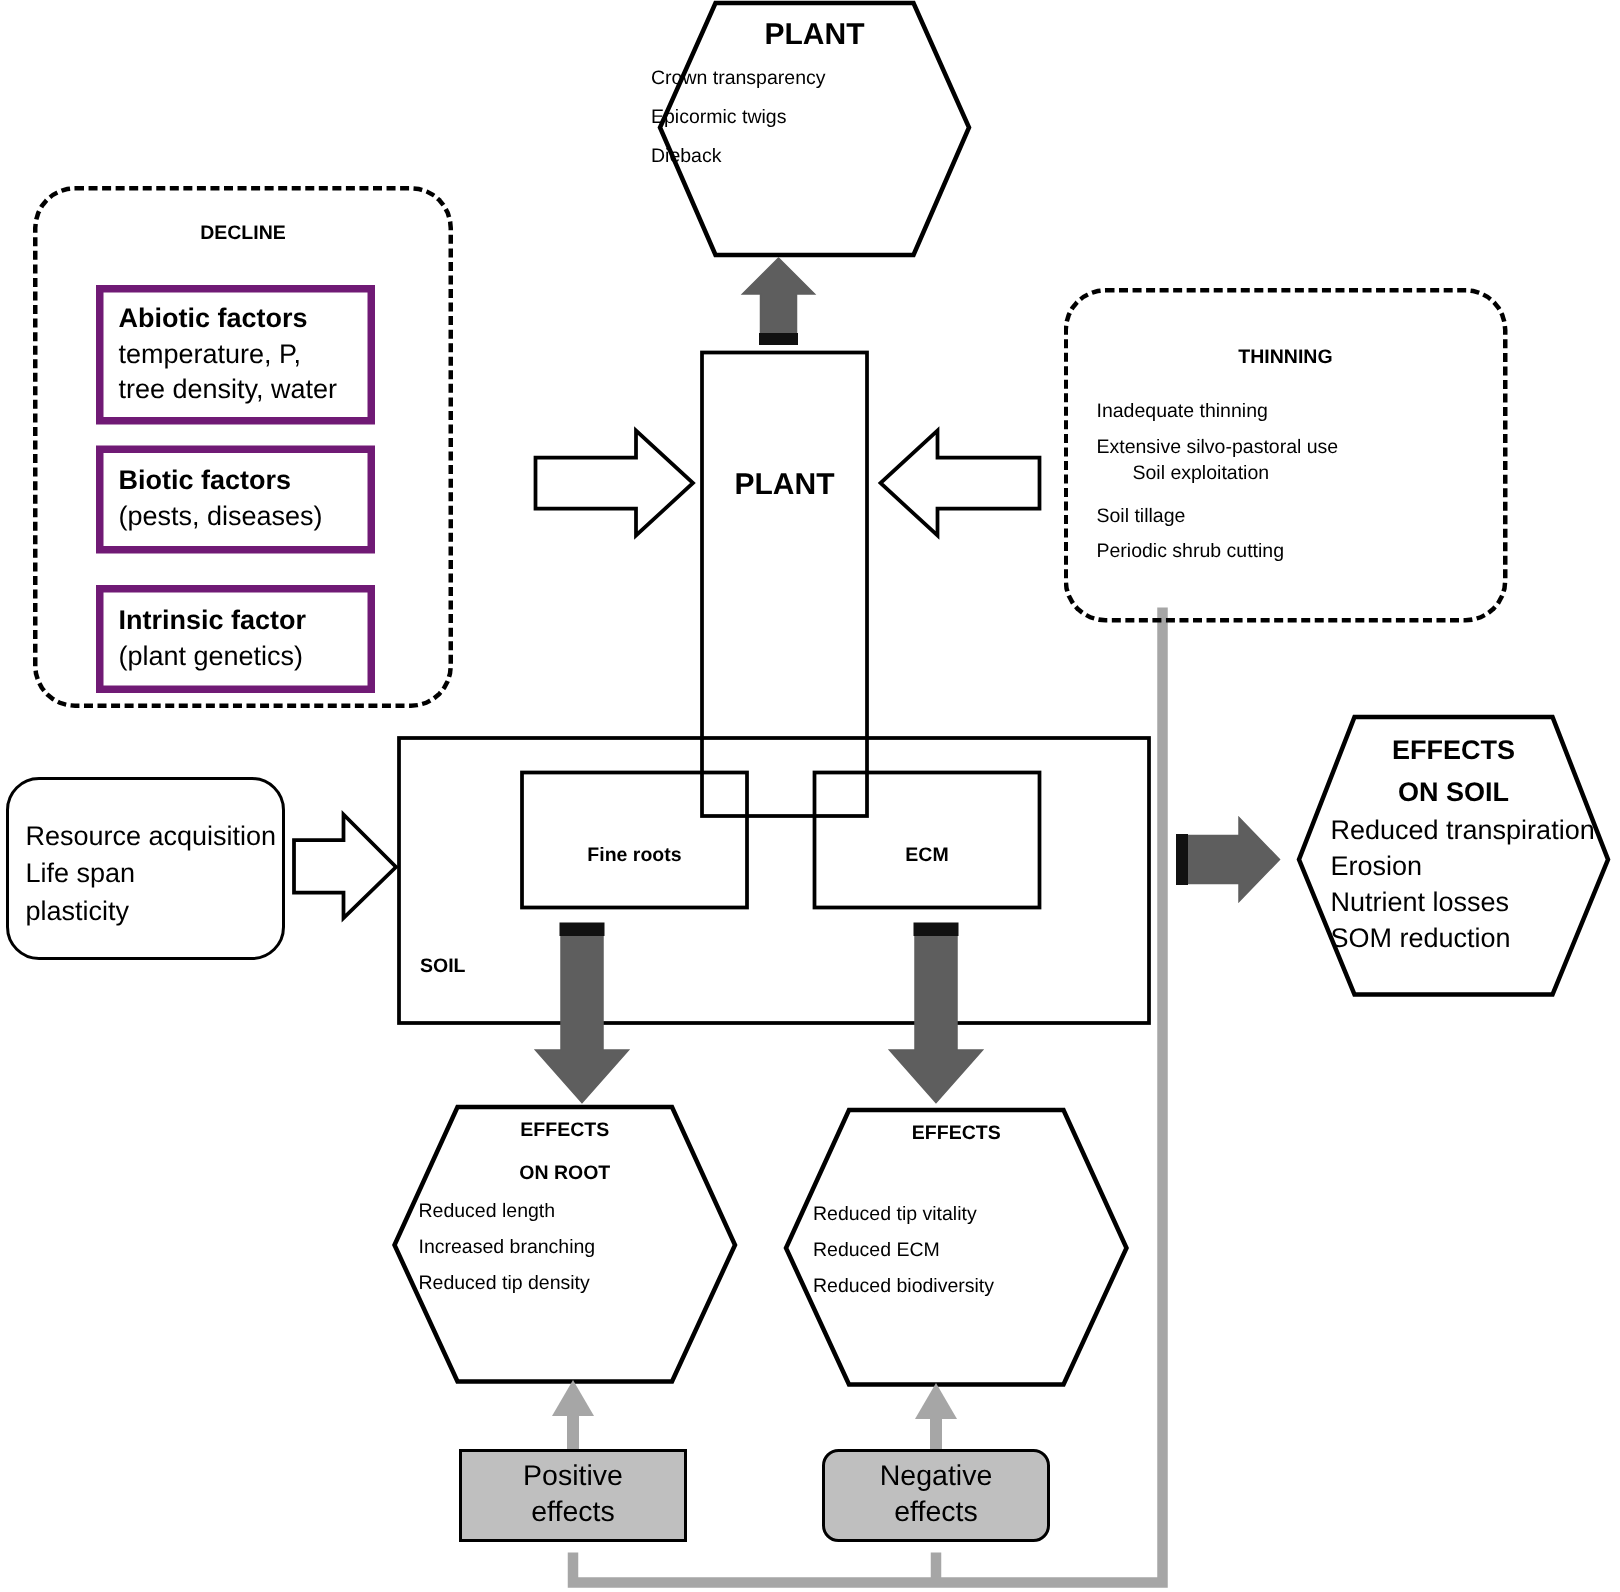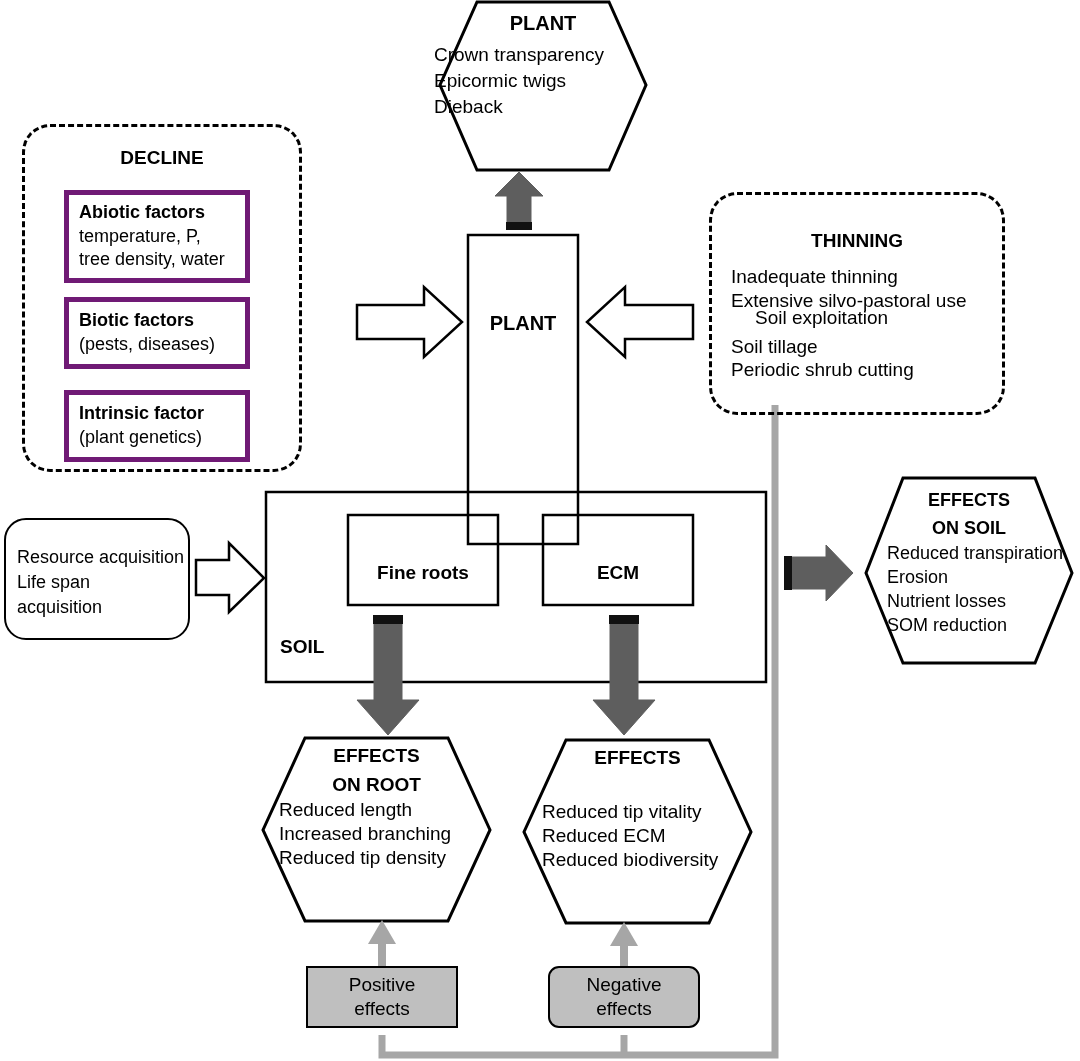--- a/index.html
+++ b/index.html
@@ -16,21 +16,21 @@
     overflow:hidden;
     background:#fff;
   }
   svg.layer{position:absolute;left:0;top:0;width:1080px;height:1061px;overflow:visible;}
 
   
   .txt{position:absolute;line-height:1.18;white-space:pre;}
   .ttl{font-weight:bold;}
   .c{text-align:center;}
   .f18{font-size:18px;}
-  .f19{font-size:19px;}
+  .f19{font-size:13px;}
   .f20{font-size:20px;}
 
   
   .dbox{
     position:absolute;
     border:5px solid #701a75;
     background:#fff;
     box-sizing:border-box;
   }
   .dbox .hd{font-weight:bold;font-size:18px;}
@@ -161,21 +161,21 @@
 
   <div class="txt ttl f20 c" style="left:468px;top:312px;width:110px;">PLANT</div>
 
   <div class="txt ttl f19" style="left:280px;top:636px;">SOIL</div>
   <div class="txt ttl f19 c" style="left:348px;top:562px;width:150px;">Fine roots</div>
   <div class="txt ttl f19 c" style="left:543px;top:562px;width:150px;">ECM</div>
 
   <div class="roundbox" style="left:4px;top:518px;width:186px;height:122px;">
     <div class="txt f18" style="left:11px;top:27px;">Resource acquisition</div>
     <div class="txt f18" style="left:11px;top:52px;">Life span</div>
-    <div class="txt f18" style="left:11px;top:77px;">acquisition</div>
+    <div class="txt f18" style="left:11px;top:77px;">plasticity</div>
   </div>
 
   <div class="hexlabel ttl f18" style="left:866px;top:490px;width:206px;">EFFECTS</div>
   <div class="hexlabel ttl f18" style="left:866px;top:518px;width:206px;">ON SOIL</div>
   <div class="txt f18" style="left:887px;top:543px;">Reduced transpiration</div>
   <div class="txt f18" style="left:887px;top:567px;">Erosion</div>
   <div class="txt f18" style="left:887px;top:591px;">Nutrient losses</div>
   <div class="txt f18" style="left:887px;top:615px;">SOM reduction</div>
 
   <div class="hexlabel ttl f19" style="left:263px;top:745px;width:227px;">EFFECTS</div>

